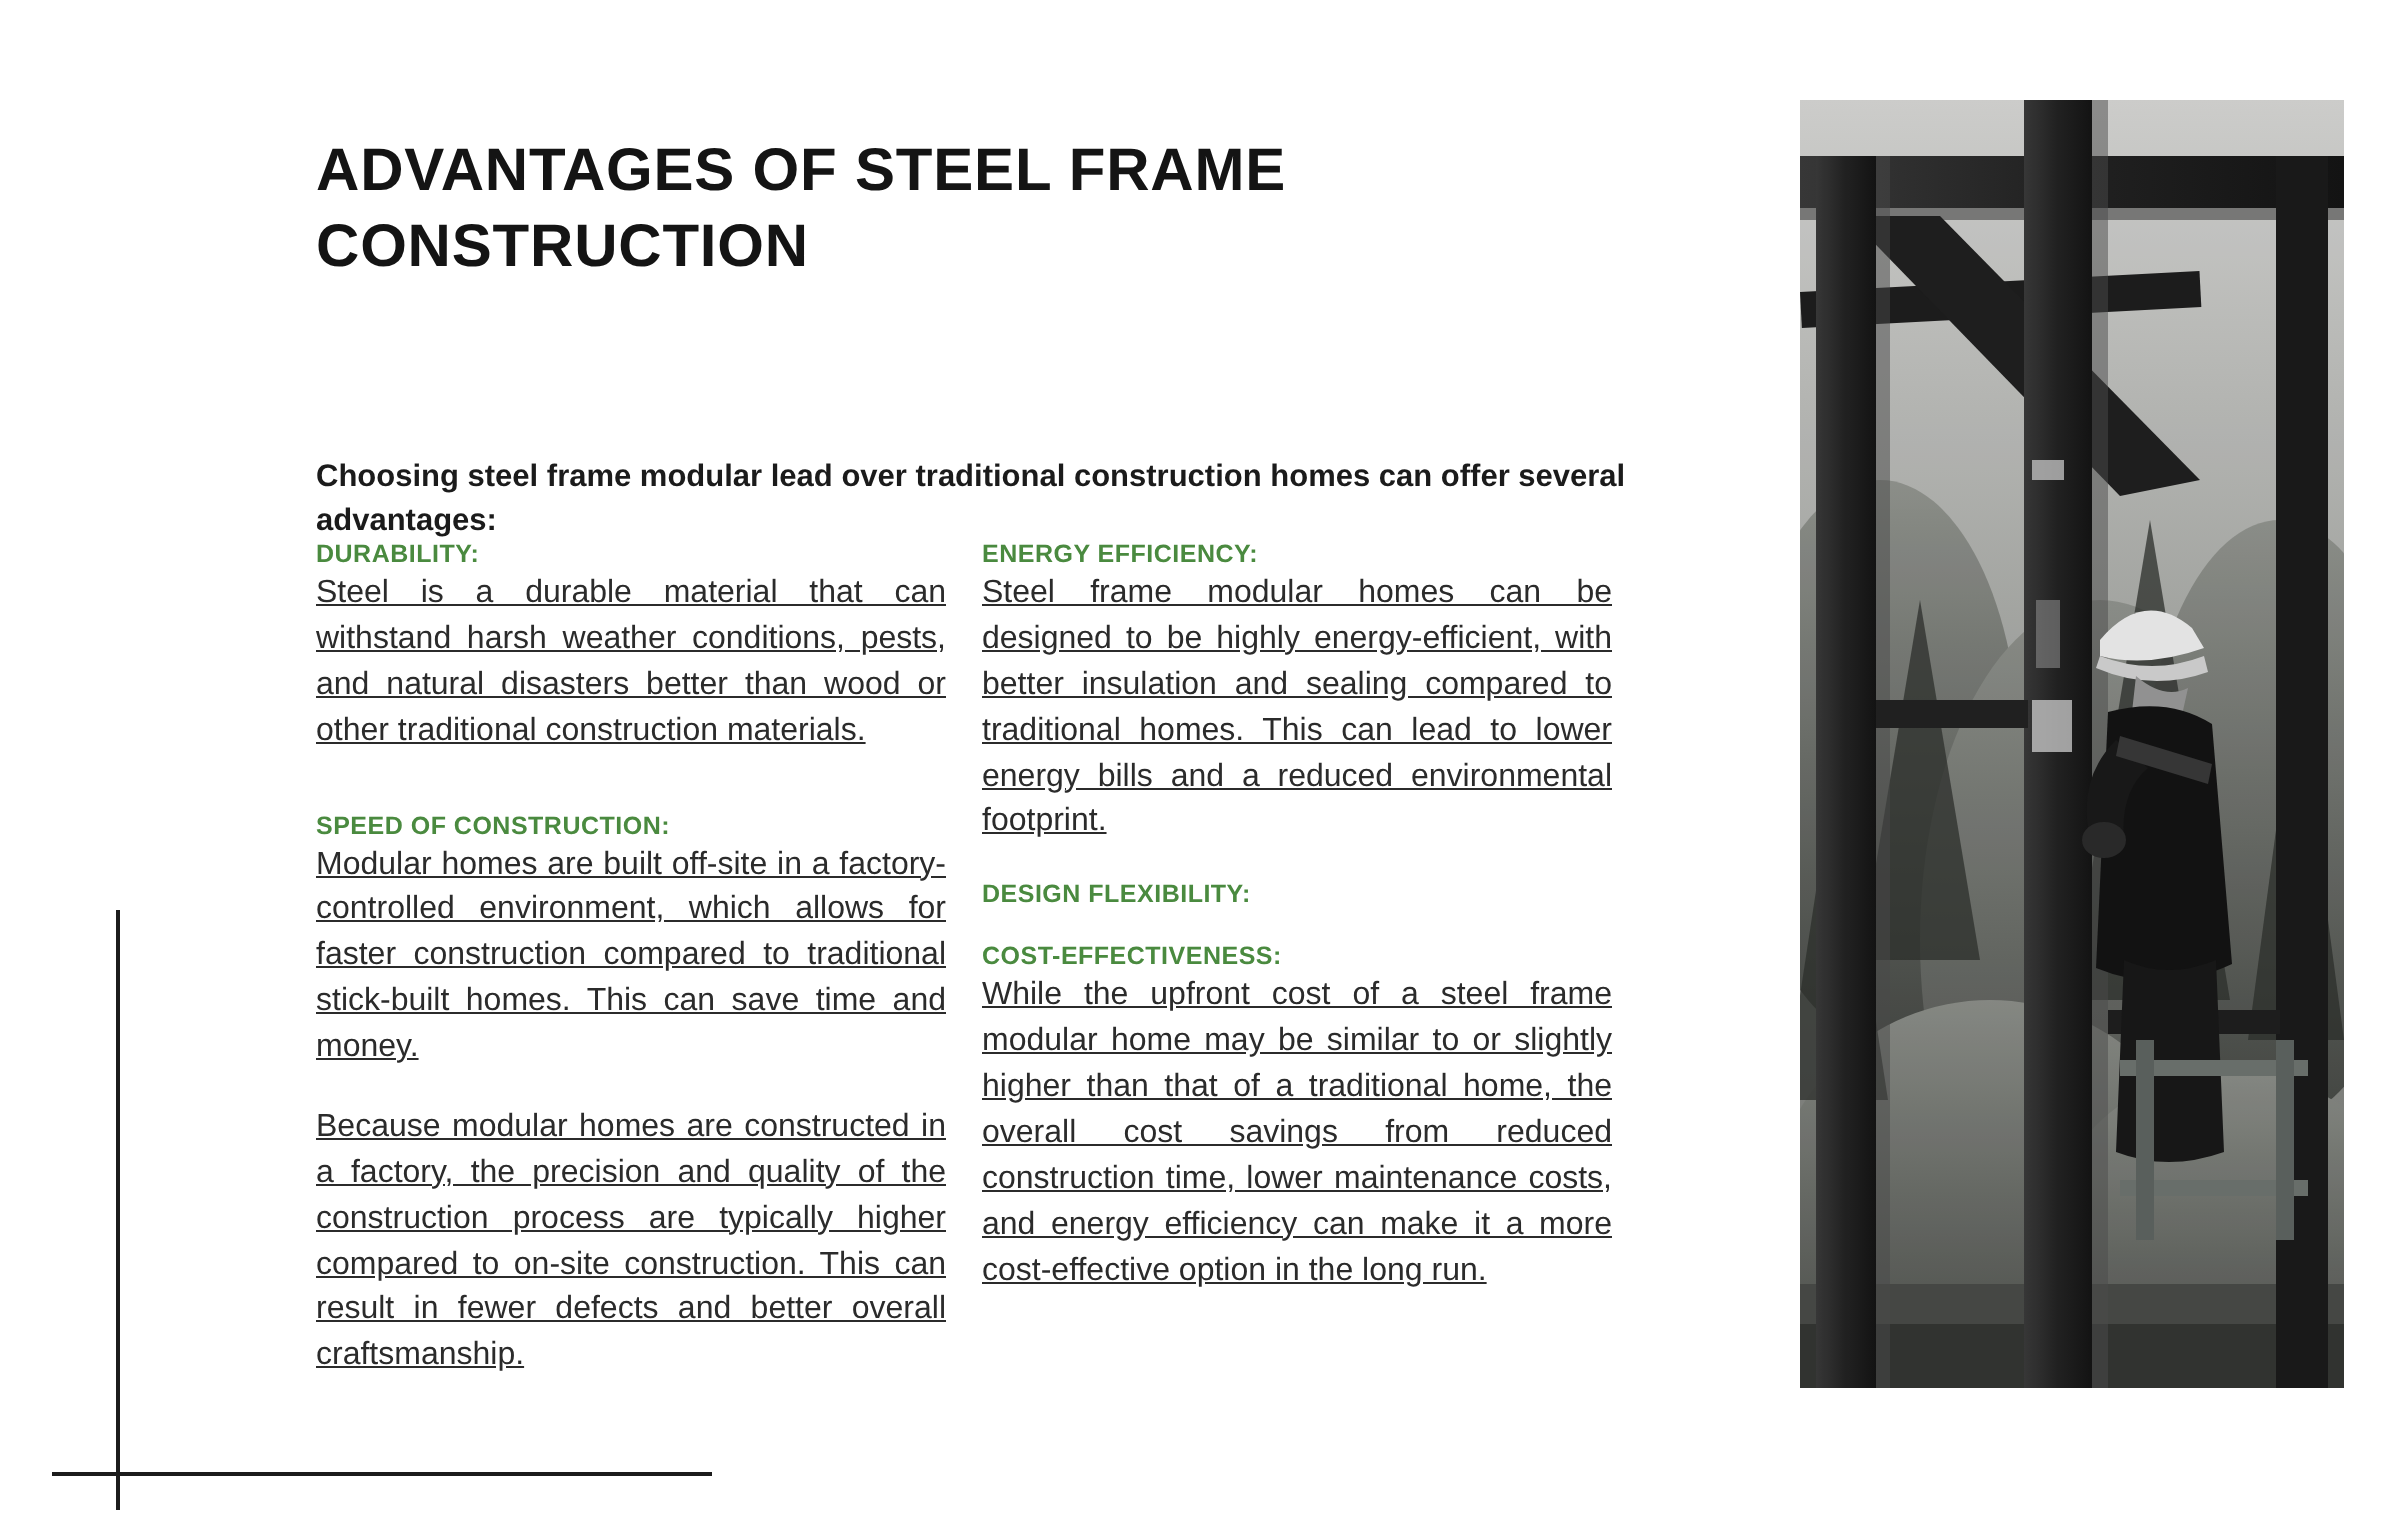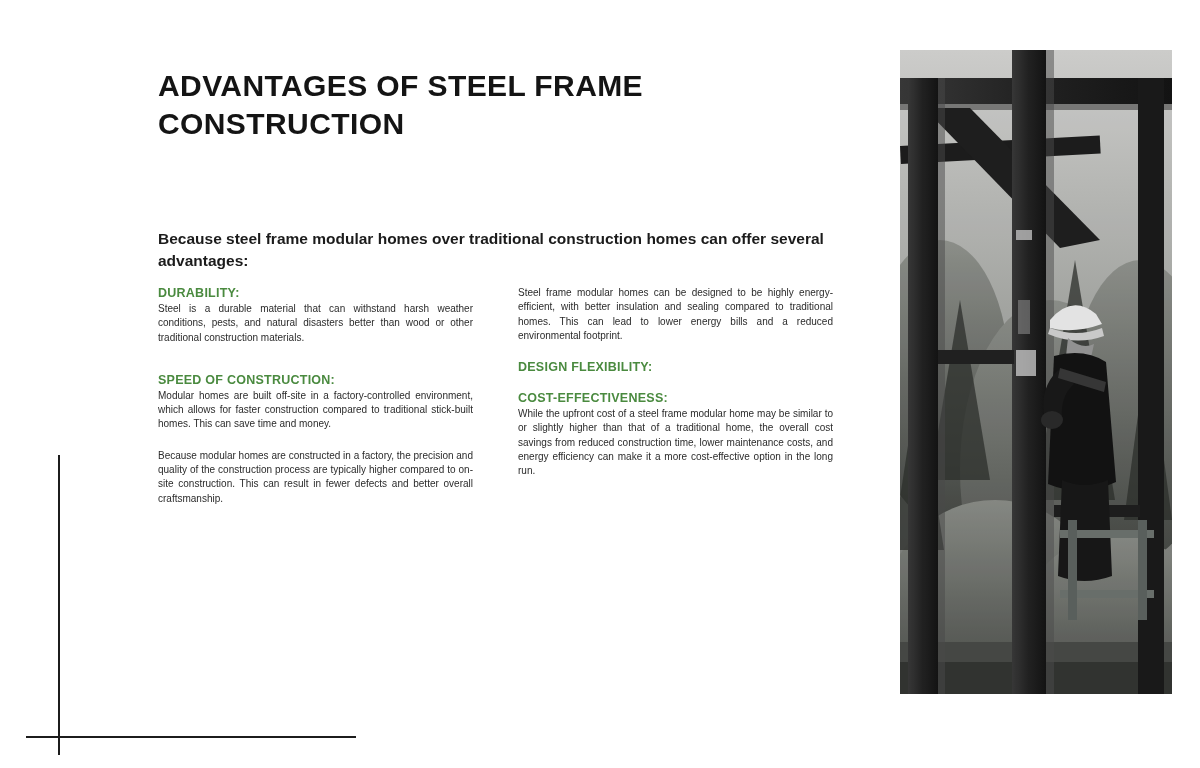--- a/index.html
+++ b/index.html
@@ -63,48 +63,49 @@
     font-size: 15.5px;
     line-height: 1.42;
     font-weight: bold;
     color: #1b1b1b;
   }
 
   
   .columns {
     position: absolute;
     left: 158px;
-    top: 286px;
+    top: 270px;
     width: 720px;
     display: flex;
-    gap: 45px;
+    gap: 18px;
   }
   .column {
     width: 315px;
   }
 
   .section {
     margin-bottom: 17px;
   }
   .section:last-child {
     margin-bottom: 0;
   }
   .section-heading {
     font-size: 12.5px;
     font-weight: bold;
     color: #4a8a3f;
     letter-spacing: 0.25px;
     margin-bottom: 2px;
     text-transform: uppercase;
   }
   .section-body {
-    font-size: 10px;
+    font-size: 16px;
     line-height: 1.43;
     color: #2b2b2b;
     text-align: justify;
+    text-decoration: underline;
   }
 
   
   .col-left .section:nth-child(3) { margin-top: 28px; }
   .col-right .section:nth-child(3) { margin-top: 3px; }
   .col-right .section:nth-child(4) { margin-top: 9px; }
 
   
   .photo {
     position: absolute;
@@ -122,21 +123,21 @@
 </head>
 <body>
 
 <div class="page">
 
   <div class="rule-vertical-left"></div>
   <div class="rule-horizontal-bottom"></div>
 
   <h1 class="title">ADVANTAGES OF STEEL FRAME CONSTRUCTION</h1>
 
-  <p class="intro">Because steel frame modular homes over traditional construction homes can offer several advantages:</p>
+  <p class="intro">Choosing steel frame modular lead over traditional construction homes can offer several advantages:</p>
 
   <div class="columns">
 
     <div class="column col-left">
       <div class="section">
         <div class="section-heading">DURABILITY:</div>
         <div class="section-body">Steel is a durable material that can withstand harsh weather conditions, pests, and natural disasters better than wood or other traditional construction materials.</div>
       </div>
       <div class="section">
       </div>
@@ -144,20 +145,21 @@
         <div class="section-heading">SPEED OF CONSTRUCTION:</div>
         <div class="section-body">Modular homes are built off-site in a factory-controlled environment, which allows for faster construction compared to traditional stick-built homes. This can save time and money.</div>
       </div>
       <div class="section">
         <div class="section-body">Because modular homes are constructed in a factory, the precision and quality of the construction process are typically higher compared to on-site construction. This can result in fewer defects and better overall craftsmanship.</div>
       </div>
     </div>
 
     <div class="column col-right">
       <div class="section">
+        <div class="section-heading">ENERGY EFFICIENCY:</div>
         <div class="section-body">Steel frame modular homes can be designed to be highly energy-efficient, with better insulation and sealing compared to traditional homes. This can lead to lower energy bills and a reduced environmental footprint.</div>
       </div>
       <div class="section">
         <div class="section-heading">DESIGN FLEXIBILITY:</div>
       </div>
       <div class="section">
         <div class="section-heading">COST-EFFECTIVENESS:</div>
         <div class="section-body">While the upfront cost of a steel frame modular home may be similar to or slightly higher than that of a traditional home, the overall cost savings from reduced construction time, lower maintenance costs, and energy efficiency can make it a more cost-effective option in the long run.</div>
       </div>
     </div>

